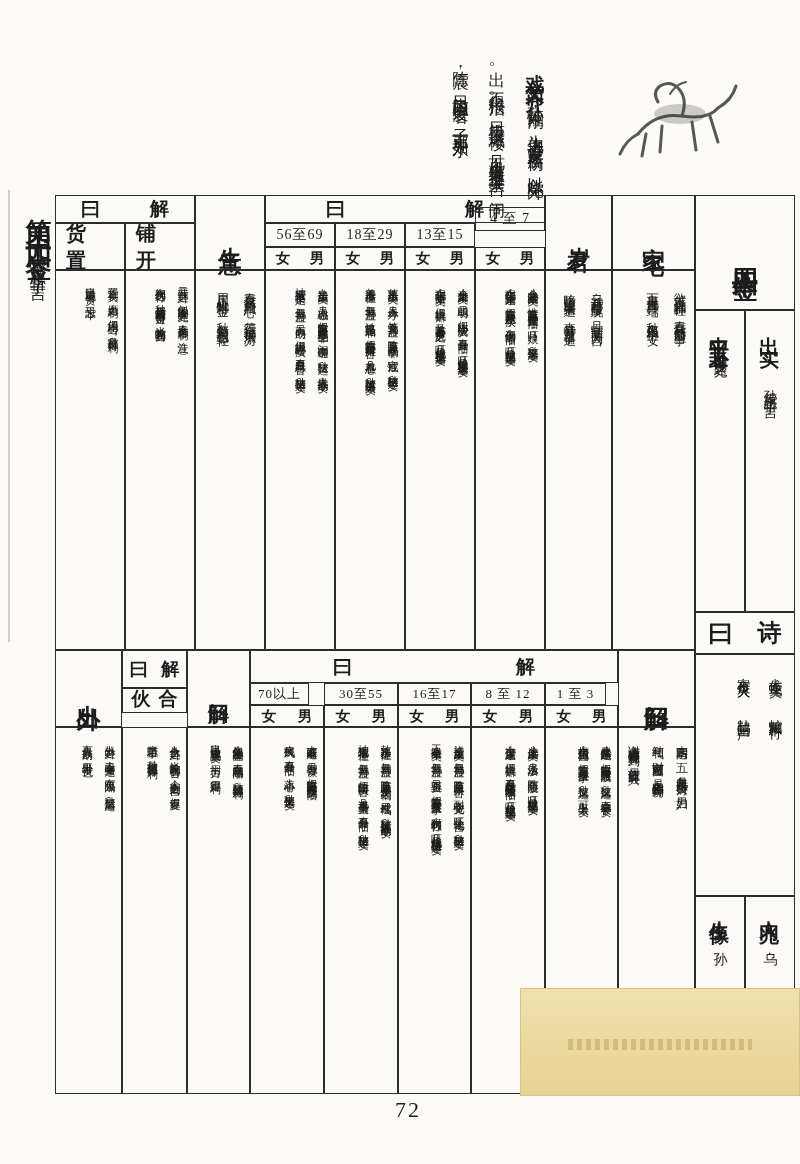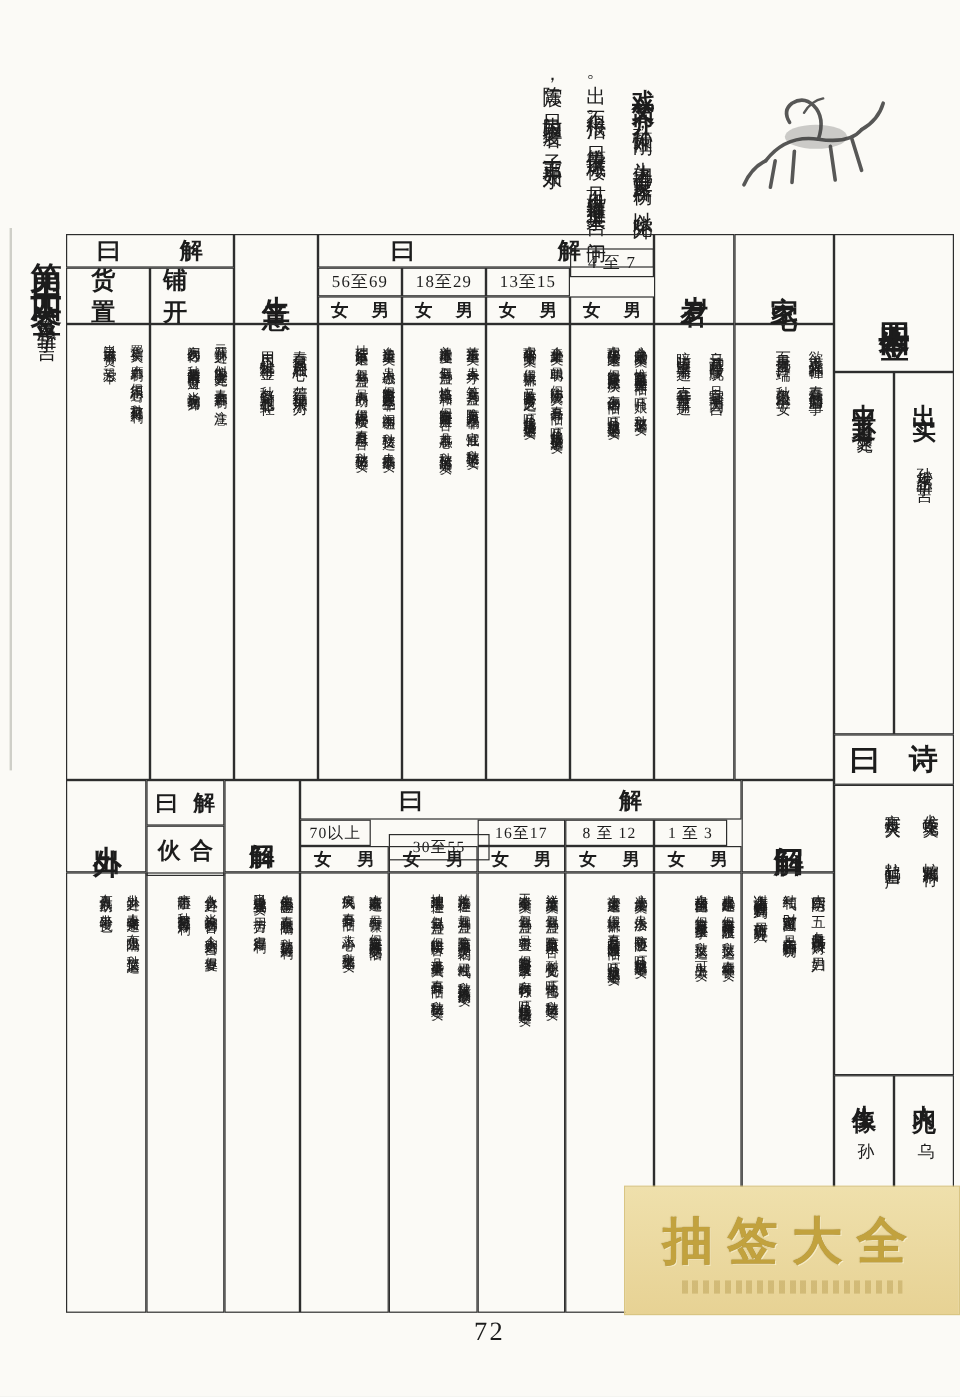--- a/index.html
+++ b/index.html
@@ -63,21 +63,21 @@
 
   <div class="margin-sign">
     <span class="no">第四十四签</span>
     <span class="nm">孙策怒斩子吉</span>
   </div>
 
   <div class="cell hh" style="left:55px;top:195px;width:140px;height:28px;font-size:19px;">
     <span>解</span>
     <span>曰</span>
   </div>
-  <div class="cell hc" style="left:55px;top:223px;width:70px;height:47px;font-size:20px;letter-spacing:12px;padding-left:20px;">
+  <div class="cell hc" style="left:55px;top:223px;width:70px;height:47px;font-size:20px;letter-spacing:12px;padding-left:10px;">
     <span>货置</span>
   </div>
   <div class="cell hc" style="left:125px;top:223px;width:70px;height:47px;font-size:20px;letter-spacing:12px;padding-left:10px;">
     <span>铺开</span>
   </div>
   <div class="cell vbody" style="left:55px;top:270px;width:70px;height:380px;">
     <div>置货初失　磨力小利　但须用心窍　交秋月可得利</div>
     <div>肖巳戌者不可贪　恐亏本</div>
   </div>
   <div class="cell vbody" style="left:125px;top:270px;width:70px;height:380px;">
@@ -186,21 +186,21 @@
   </div>
   <div class="cell vbody" style="left:55px;top:727px;width:67px;height:367px;">
     <div>出外之卦　上春时令未通　有小人阻隔　交秋后返运</div>
     <div>有贵人扶助　出外平安也</div>
   </div>
 
   <div class="cell hh" style="left:122px;top:650px;width:65px;height:38px;font-size:18px;">
     <span>解</span>
     <span>曰</span>
   </div>
-  <div class="cell hc" style="left:122px;top:688px;width:65px;height:42px;font-size:19px;letter-spacing:8px;padding-left:8px;">
+  <div class="cell hc" style="left:122px;top:688px;width:65px;height:25px;font-size:19px;letter-spacing:8px;padding-left:8px;align-items:flex-end;">
     <span>伙合</span>
   </div>
   <div class="cell vbody" style="left:122px;top:727px;width:65px;height:367px;">
     <div>卜合伙之卦　肖蛇狗者勿合　余人合之则吉　但春夏</div>
     <div>磨苦小阻　秋交月明可得厚利</div>
   </div>
 
   <div class="cell vc" style="left:187px;top:650px;width:63px;height:77px;">
     <span class="vs" style="font-size:21px;letter-spacing:3px;">解曰</span>
   </div>
@@ -208,21 +208,21 @@
     <div>生意似沙里陶金　春夏利小阻隔　交秋后转运得利</div>
     <div>肖巳戌者宜现买卖　用苦力　定得厚利</div>
   </div>
 
   <div class="cell hh" style="left:250px;top:650px;width:368px;height:33px;font-size:19px;">
     <span>解</span>
     <span>曰</span>
   </div>
 
   <div class="cell rng" style="left:250px;top:683px;width:59px;height:22px;font-size:13px;">70以上</div>
-  <div class="cell rng" style="left:324px;top:683px;width:84px;height:22px;font-size:13px;margin-top:12px;">30至55</div>
+  <div class="cell rng" style="left:324px;top:683px;width:74px;height:22px;font-size:13px;">30至55</div>
   <div class="cell rng" style="left:398px;top:683px;width:73px;height:22px;font-size:13px;">16至17</div>
   <div class="cell rng" style="left:471px;top:683px;width:74px;height:22px;font-size:13px;">8 至 12</div>
   <div class="cell rng" style="left:545px;top:683px;width:61px;height:22px;font-size:13px;">1 至 3</div>
 
   <div class="cell gen" style="left:250px;top:705px;width:74px;height:22px;">
     <span>男</span>
       <span>女</span>
   </div>
   <div class="cell gen" style="left:324px;top:705px;width:74px;height:22px;">
     <span>男</span>
@@ -265,19 +265,18 @@
   <div class="cell vc" style="left:618px;top:650px;width:77px;height:77px;">
     <span class="vs" style="font-size:25px;letter-spacing:3px;">解曰</span>
   </div>
   <div class="cell vbody" style="left:618px;top:727px;width:77px;height:367px;font-size:12px;">
     <div>吉宅防四　五　九月疾难口舌失财　男妇</div>
     <div>结和气　财家道可圆　是由久年香灯神明</div>
     <div>谢请上得香灯查明拜到　居住财丁兴旺</div>
   </div>
 
   <div class="wm">
-    <div class="big">抽签大全</div>
     <div class="sub"></div>
   </div>
 
   <div class="pageno">72</div>
 
 </div>
 
 </body></html>

